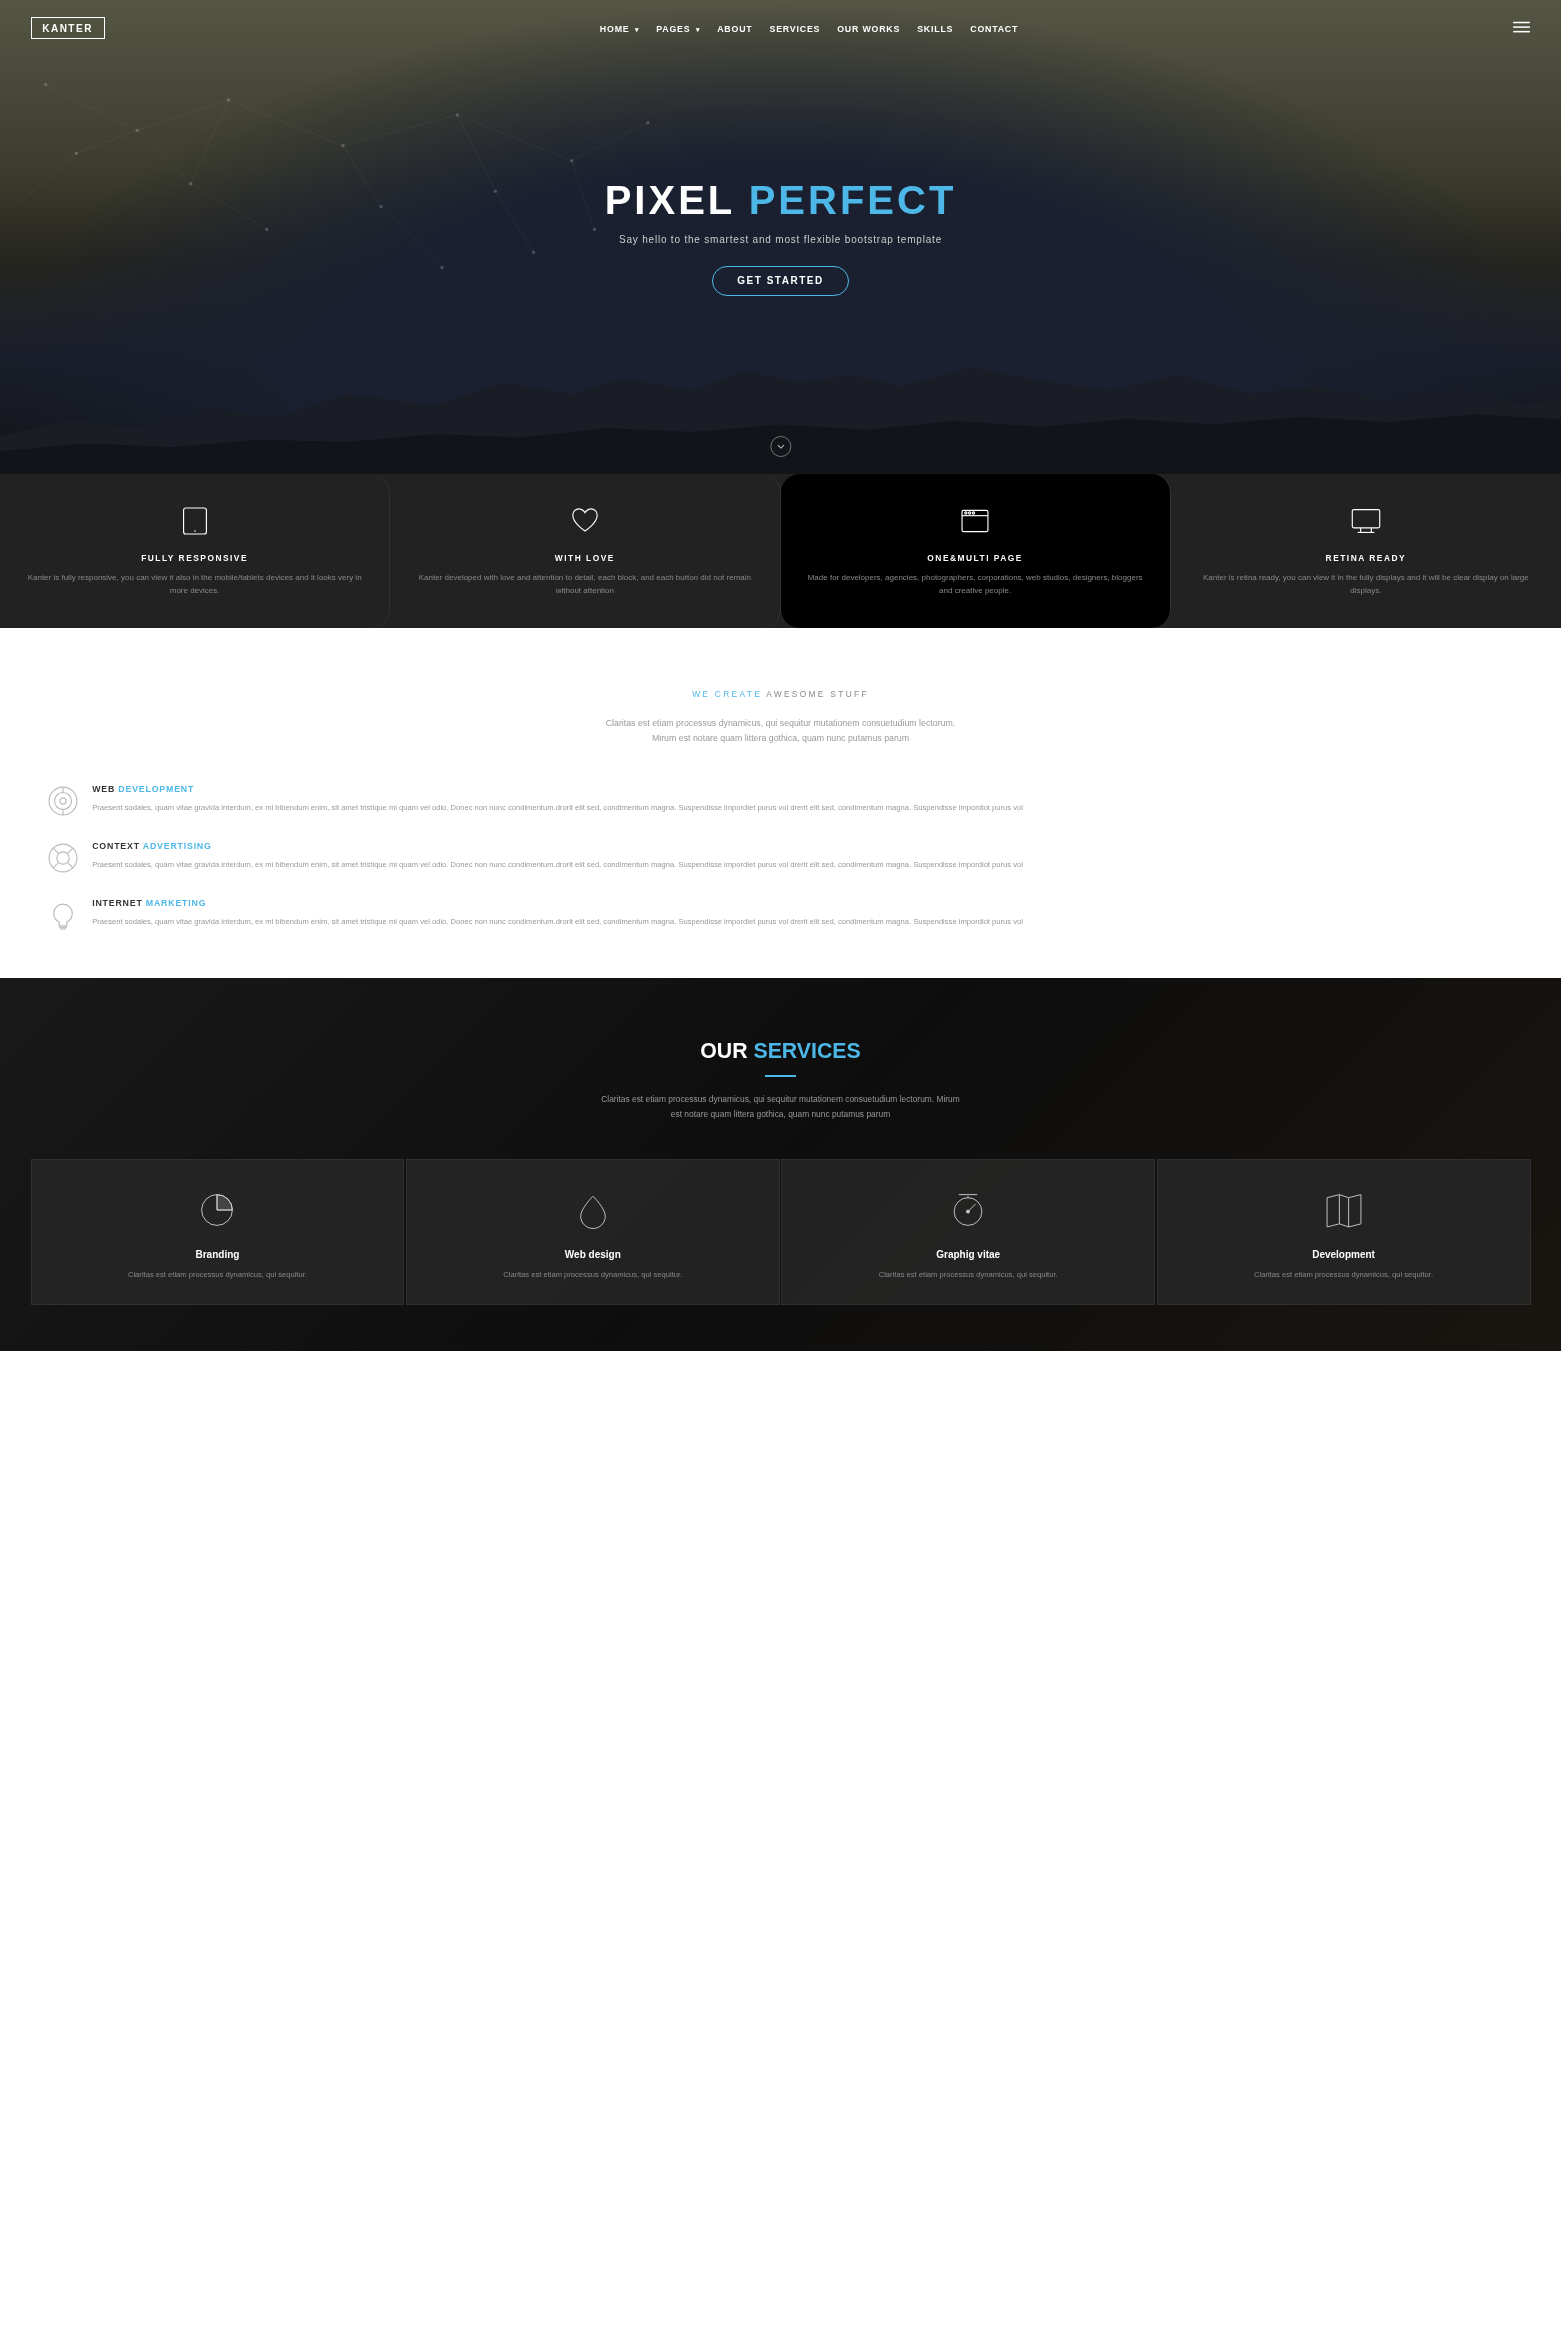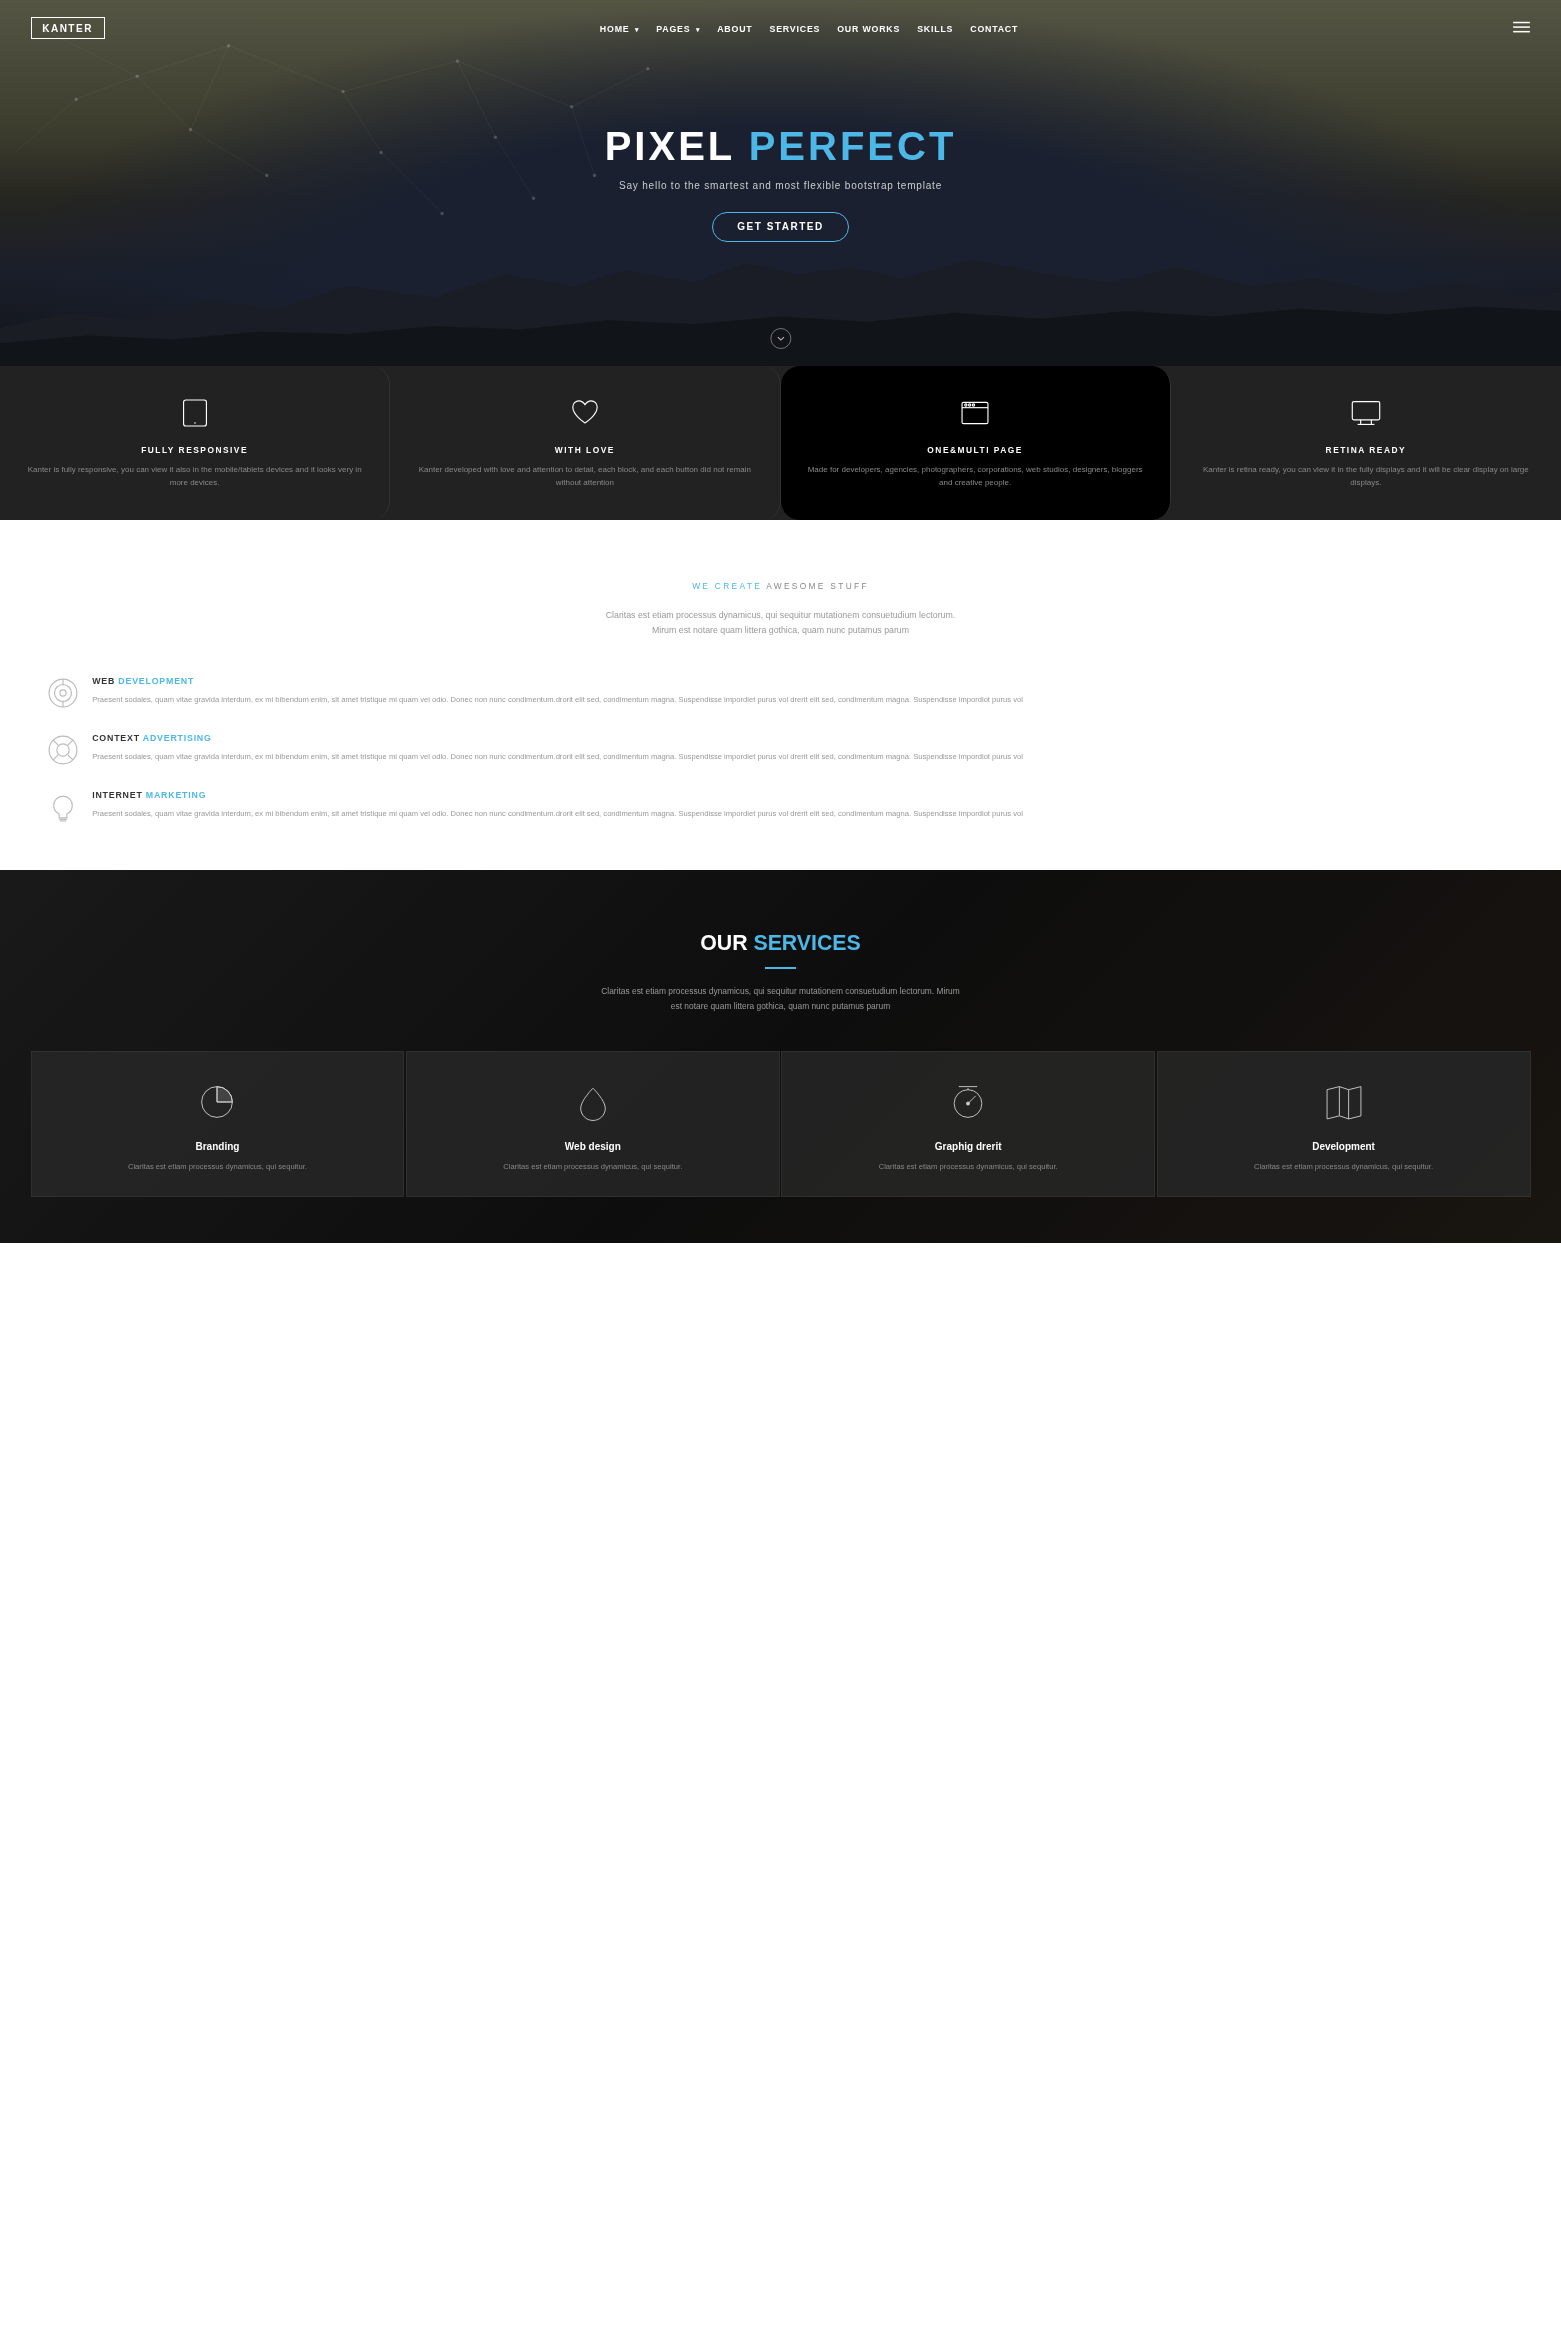--- a/index.html
+++ b/index.html
@@ -40,21 +40,21 @@
     .nav-menu-icon {
       color: #fff;
       font-size: 15.2px;
       cursor: pointer;
     }
     .nav-chevron { font-size: 6.9px; margin-left: 2.3px; }
 
     
     .hero {
       position: relative;
-      height: 366px;
+      height: 474px;
       background: linear-gradient(180deg, #4a4a3a 0%, #3a3a2a 30%, #2a2a1e 60%, #1a1e28 100%);
       display: flex;
       flex-direction: column;
       align-items: center;
       justify-content: center;
       overflow: hidden;
     }
     .hero-bg {
       position: absolute;
       inset: 0;
@@ -527,21 +527,21 @@
       <div class="service-card">
         <div class="service-card-icon">
           <svg viewBox="0 0 52 52">
               <circle cx="26" cy="28" r="18"></circle>
               <line x1="26" y1="10" x2="26" y2="8"></line>
               <line x1="14" y1="6" x2="38" y2="6"></line>
               <line x1="26" y1="28" x2="36" y2="18"></line>
               <circle cx="26" cy="28" r="2" fill="#ccc"></circle>
             </svg>
         </div>
-        <div class="service-card-title">Graphig drerit</div>
+        <div class="service-card-title">Graphig vitae</div>
         <div class="service-card-desc">Claritas est etiam processus dynamicus, qui sequitur.</div>
       </div>
 
       <div class="service-card">
         <div class="service-card-icon">
           <svg viewBox="0 0 52 52">
               <polygon points="4,10 20,6 32,10 48,6 48,44 32,48 20,44 4,48"></polygon>
               <line x1="20" y1="6" x2="20" y2="44"></line>
               <line x1="32" y1="10" x2="32" y2="48"></line>
             </svg>

